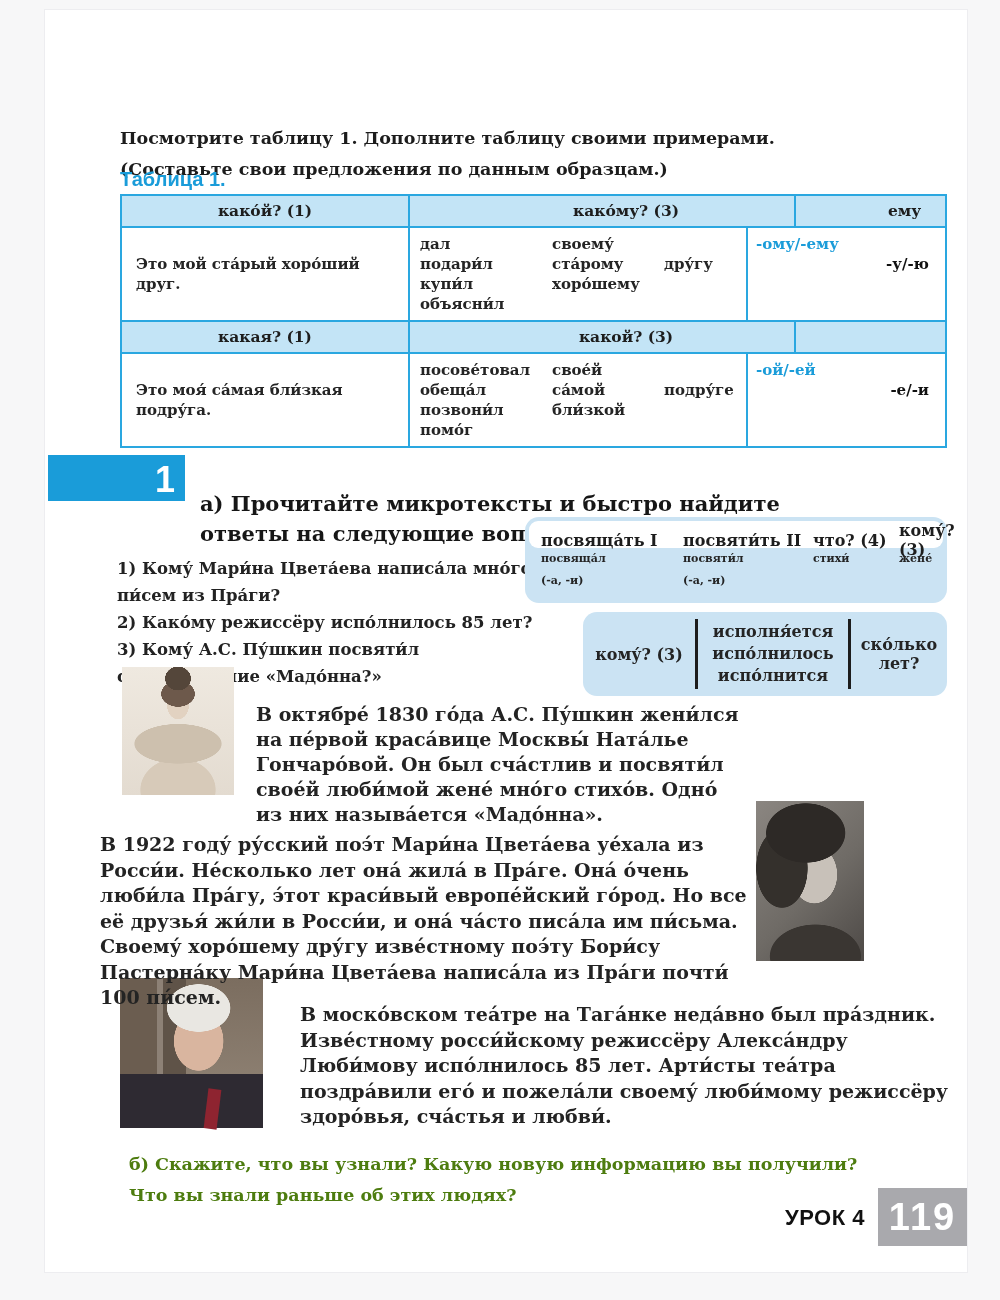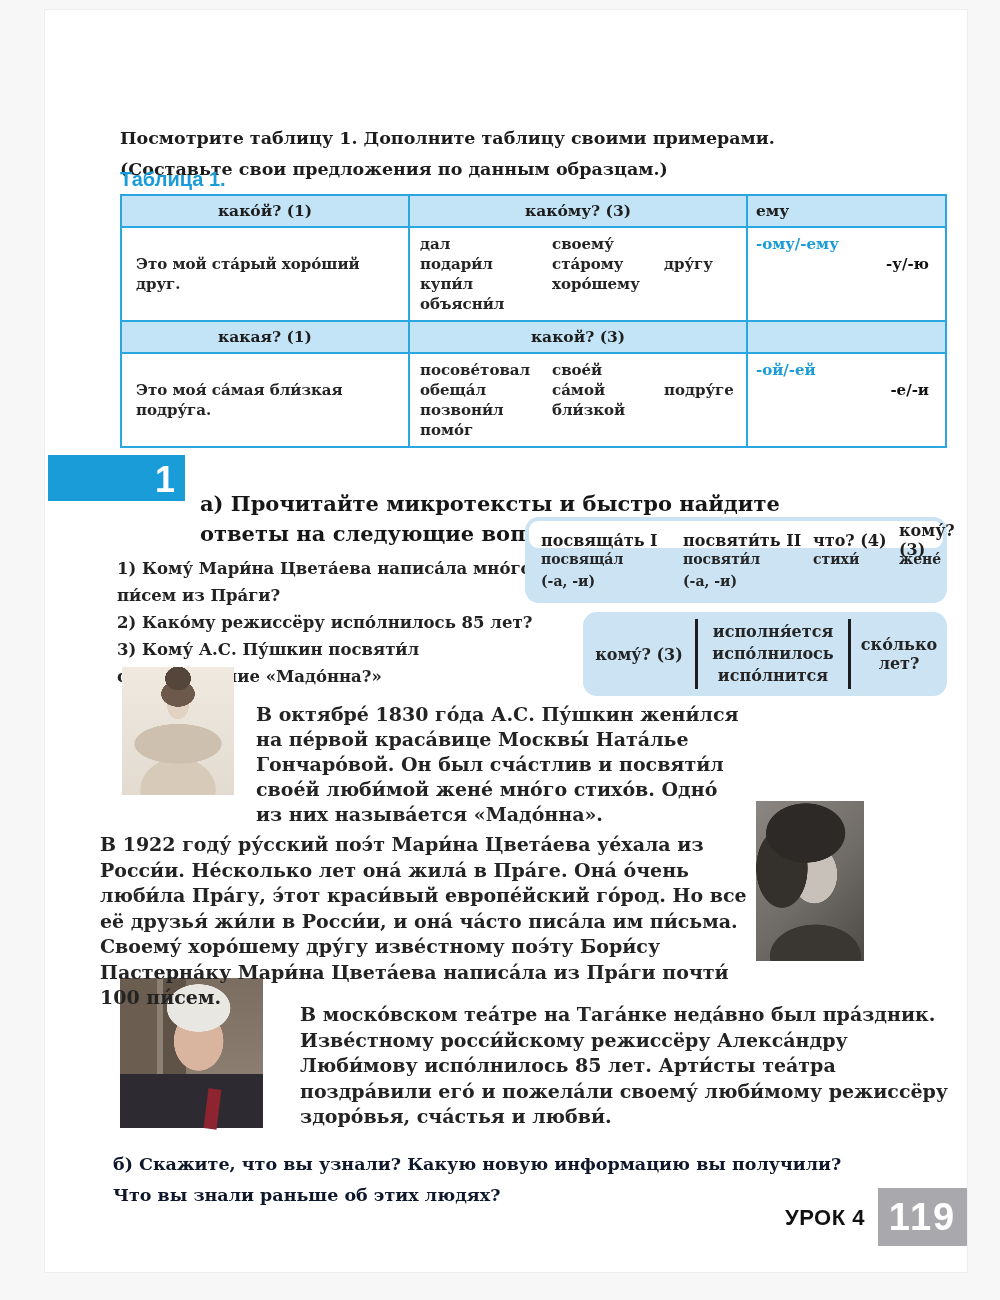--- a/index.html
+++ b/index.html
@@ -11,29 +11,29 @@
   .serif-b { font-family:"DejaVu Serif", serif; font-weight:700; color:#222;margin-top:12px; }
   .sans-b  { font-family:"Liberation Sans", sans-serif; font-weight:700; }
 
   
   .intro { left:120px; top:111px; width:700px; font-size:17.5px; line-height:31px; color:#1c1c1c; }
   .table-label { left:120px; top:168px; font-size:20px; color:#1a9cd9; font-family:"Liberation Sans", sans-serif; font-weight:700; }
 
   
   .ex-table { left:120px; top:194px; width:827px; border:2px solid #2aa7e0; background:#fff; }
   .t-row { display:flex; }
-  .t-head { background:#c3e4f6; border-bottom:2px solid #2aa7e0; }
+  .t-head { background:#c3e4f6; border-bottom:2px solid #2aa7e0;gap:48px; }
   .t-body { border-bottom:2px solid #2aa7e0; }
   .ex-table > div:last-child { border-bottom:none; }
   .c1 { width:288px; border-right:2px solid #2aa7e0; }
   .c2 { width:338px; border-right:2px solid #2aa7e0; }
   .c3 { flex:1; }
   .t-head .c1, .t-head .c2 { text-align:center; }
   .t-head div { font-size:15.5px; font-weight:700; line-height:30px; height:30px; color:#1d1d1d; }
-  .t-head .c3 { padding-left:8px; }
+  .t-head .c3 { padding-left:8px;margin-left:36px; }
   .t-body { font-size:15px; font-weight:700; color:#242424; }
   .example { display:flex; align-items:center; padding:4px 10px 4px 14px; line-height:20px; }
   .words { display:flex; padding:6px 0 6px 10px; line-height:20px; }
   .stack.verbs { width:132px; }
   .stack.adjs  { width:112px; }
   .stack.nouncol { flex:1; }
   .spacer { height:20px; }
   .endings { padding-top:6px; line-height:20px; }
   .end-blue  { color:#1a9cd9; padding-left:8px; }
   .end-black { text-align:right; padding-right:16px; color:#111; }
@@ -43,33 +43,33 @@
             font-family:"Liberation Sans", sans-serif; font-weight:700; font-size:36px;
             text-align:right; line-height:50px; padding-right:10px; }
   .task-a { left:200px; top:477px; width:590px; font-size:21px; line-height:30px; color:#161616; }
   .questions { left:117px; top:543px; width:428px; font-size:16.5px; line-height:27px; color:#222; }
 
   
   .gbox { background:#cbe3f3; border-radius:14px; }
   .gbox1 { left:525px; top:517px; width:422px; height:86px; padding:4px; }
   .gb-grid { display:grid; grid-template-columns:142px 130px 86px 1fr; align-items:center; }
   .gb-pill { background:#fff; border-radius:9px; height:27px; padding-left:12px; font-size:16px; font-weight:700; color:#1d1d1d; }
-  .gb-rows { padding-left:12px; font-size:14px; font-weight:700; color:#242424; line-height:22px; }
+  .gb-rows { padding-left:12px; font-size:11px; font-weight:700; color:#242424; line-height:22px; }
   .gbox2 { left:583px; top:612px; width:364px; height:84px; display:flex; align-items:center; }
   .gb2-cell { font-size:16px; font-weight:700; color:#242424; }
   .gb2-left { width:112px; text-align:center; }
   .gb2-mid { width:156px; text-align:center; border-left:3px solid #1d1d1d; border-right:3px solid #1d1d1d; padding:2px 6px; line-height:22px; }
   .gb2-right { flex:1; text-align:center; }
 
   
   .read { font-size:19px; font-weight:700; color:#232323; }
   .t-pushkin  { left:256px; top:702px;  width:484px; line-height:25px; }
   .t-tsvet    { left:100px; top:832px;  width:660px; line-height:25.5px; }
   .t-lyub     { left:300px; top:1002px; width:662px; line-height:25.5px; }
-  .task-b { left:113px; top:1137px; width:800px; font-size:17.5px; line-height:31px; color:#0f172a; }
+  .task-b { left:129px; top:1137px; width:800px; font-size:17.5px; line-height:31px; color:#4d7c0f; }
 
   
   .photo { position:absolute; }
   .ph-goncharova { left:122px; top:667px; width:112px; height:128px;
     background:
       radial-gradient(ellipse 13px 12px at 50% 9%,  #54463a 98%, transparent),
       radial-gradient(ellipse 17px 13px at 50% 21%, #6d594b 98%, transparent),
       radial-gradient(ellipse 11px 14px at 50% 30%, #e2d2c1 98%, transparent),
       radial-gradient(ellipse 44px 20px at 50% 60%, #cdc0ae 98%, transparent),
       radial-gradient(ellipse 38px 32px at 50% 96%, #d7cab9 98%, transparent),

